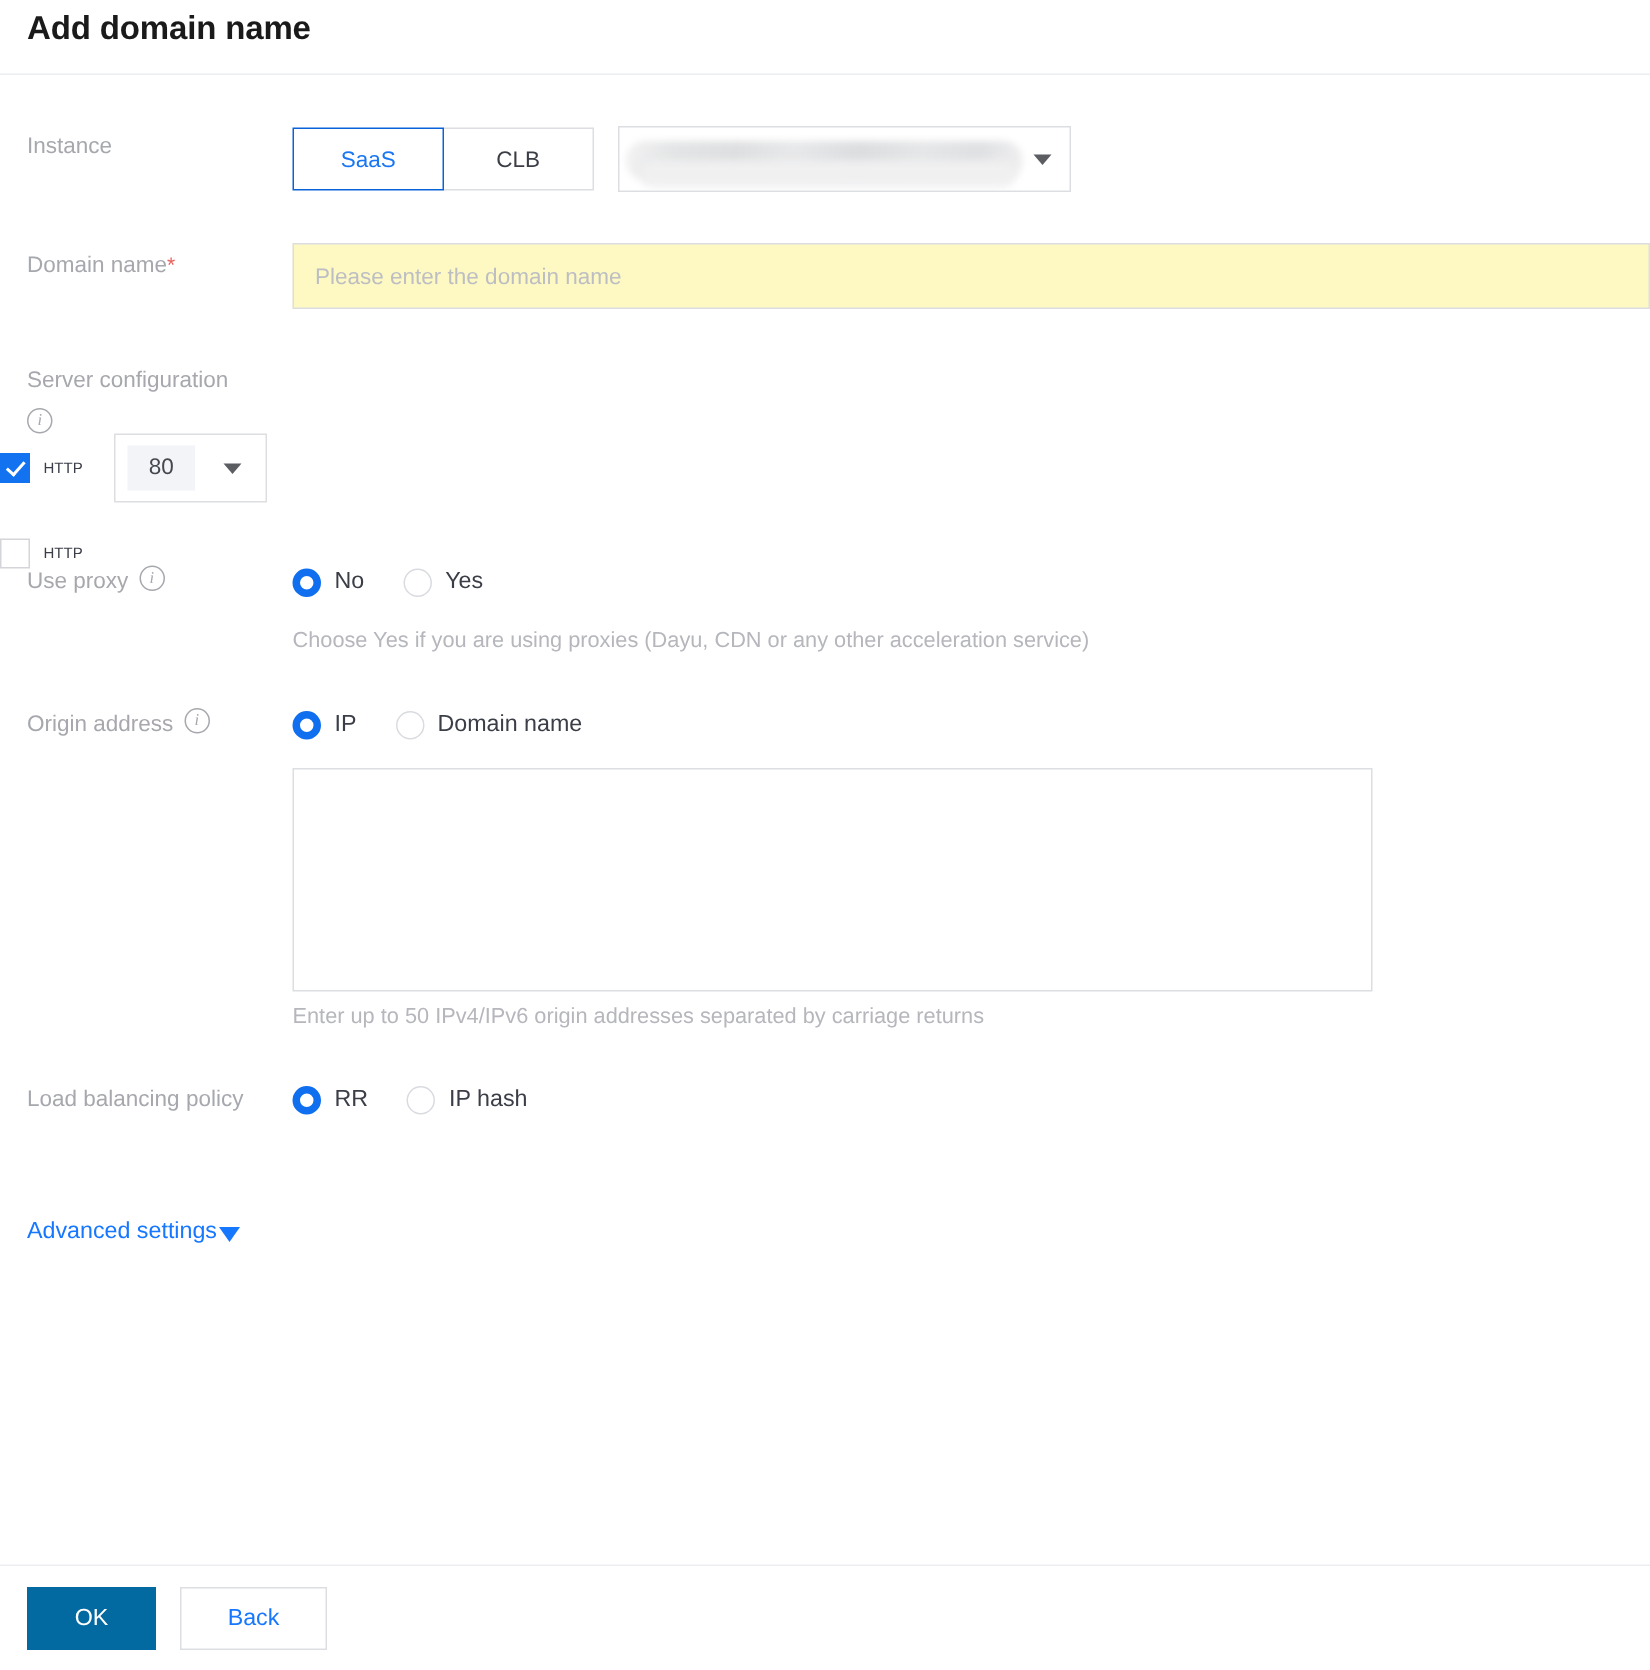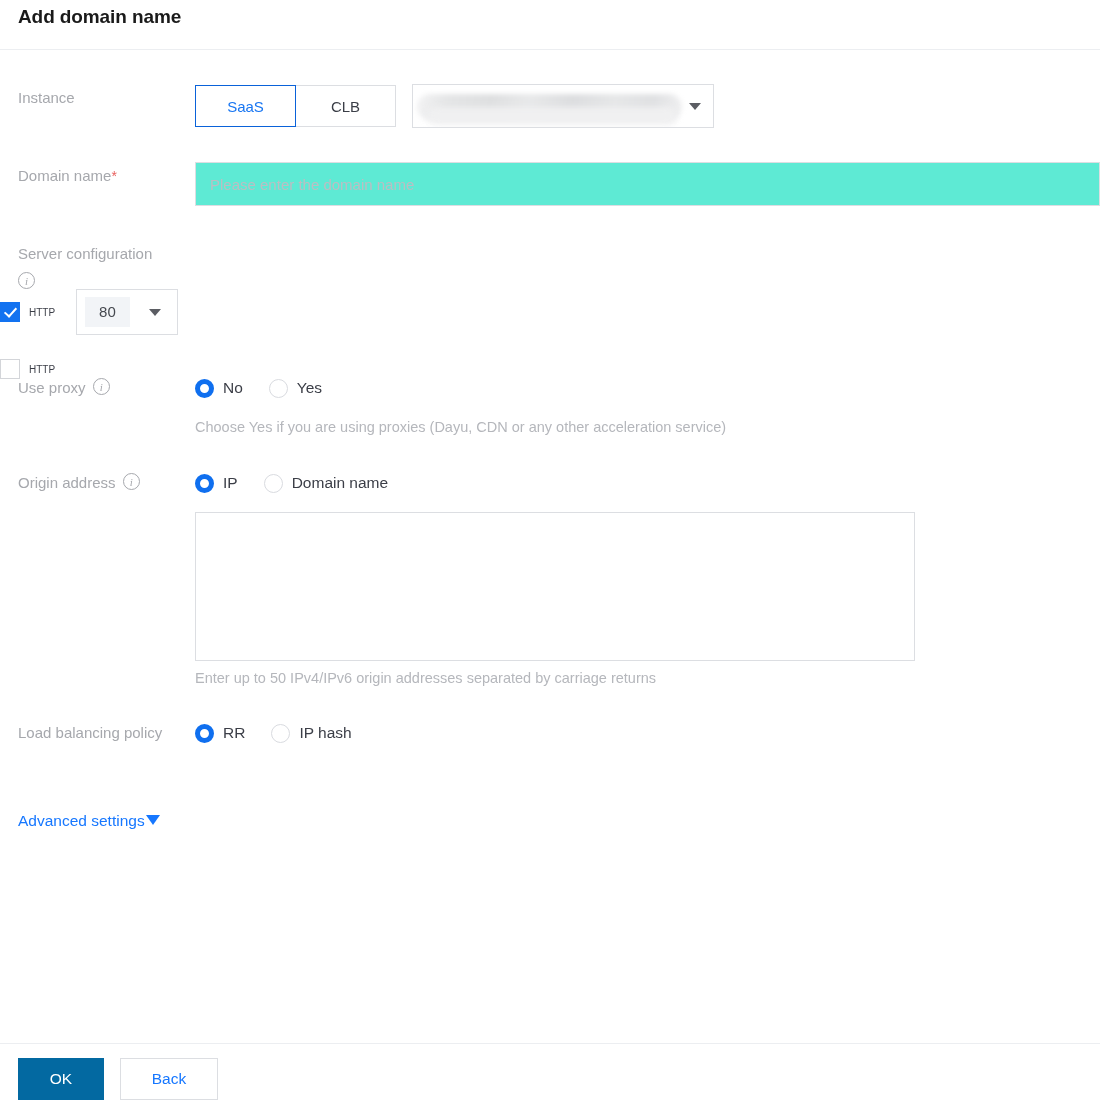--- a/index.html
+++ b/index.html
@@ -19,21 +19,21 @@
   
   .page-header {
     height: 50px;
     box-sizing: border-box;
     padding: 0 0 0 18px;
     display: flex;
     align-items: flex-start;
     border-bottom: 1px solid #eceef1;
   }
   .page-title {
-    font-size: 19px;
+    font-size: 22px;
     font-weight: bold;
     color: #1a1a1a;
     letter-spacing: -0.1px;
     margin-top: 6px;
   }
 
   
   .form-body {
     position: absolute;
     top: 51px;
@@ -161,21 +161,21 @@
     border-left: 6px solid transparent;
     border-right: 6px solid transparent;
     border-top: 7px solid #5b5d63;
   }
 
   
   .text-input {
     height: 44px;
     box-sizing: border-box;
     border: 1px solid #dcdee2;
-    background: #5eead4;
+    background: #fef9c3;
     font-family: "Liberation Sans", sans-serif;
     font-size: 15px;
     color: #333;
     padding: 0 14px;
     outline: none;
     width: 905px;
   }
   .text-input::placeholder { color: #bcbec3; }
 
   
@@ -302,21 +302,21 @@
 
   
   .adv-link {
     position: absolute;
     left: 18px;
     top: 761px;
     font-size: 15.5px;
     color: #1677ff;
     cursor: pointer;
     display: flex;
-    align-items: flex-start;
+    align-items: center;
   }
   .adv-caret {
     width: 0; height: 0;
     border-left: 7px solid transparent;
     border-right: 7px solid transparent;
     border-top: 10px solid #1677ff;
     margin-left: 1px;
     margin-top: 3px;
   }
 

